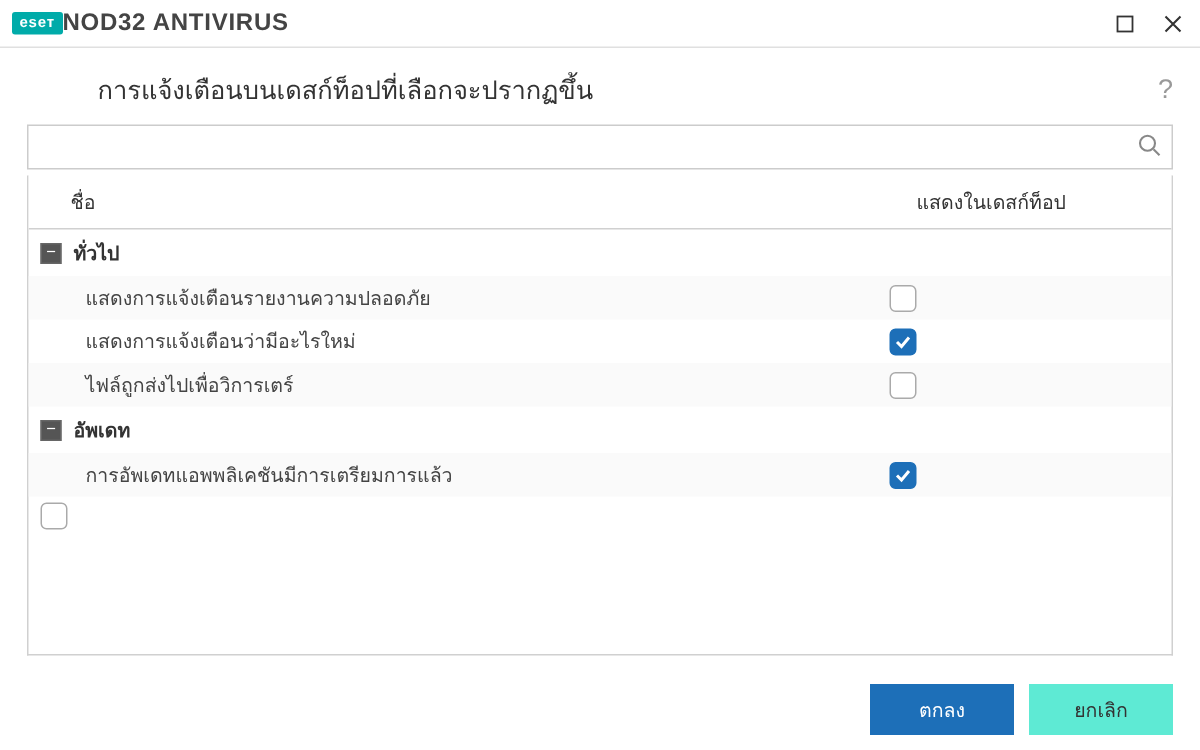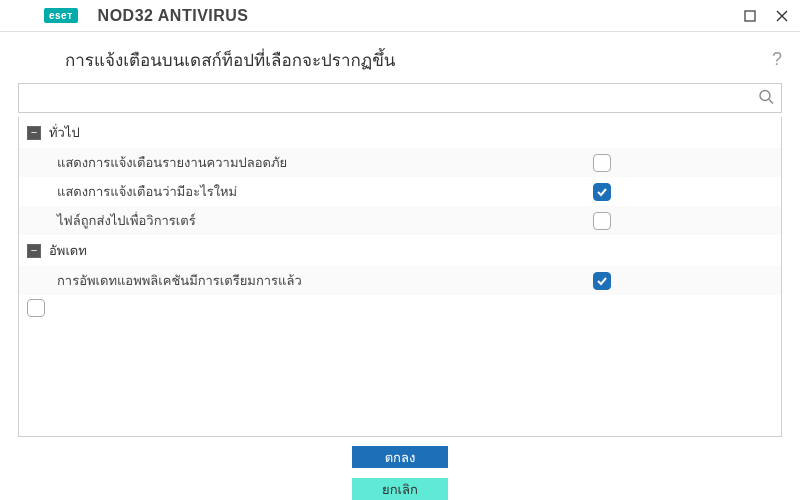--- a/index.html
+++ b/index.html
@@ -1,46 +1,46 @@
 <!DOCTYPE html>
 <html><head>
 <meta charset="utf-8">
 <style>
 * { box-sizing: border-box; margin: 0; padding: 0; }
 body { font-family: "Segoe UI", Tahoma, sans-serif; font-size: 13px; color: #333; background: #fff; width: 800px; height: 500px; overflow: hidden; position: relative; }
 .titlebar { display: flex; align-items: center; height: 32px; padding: 0 8px; border-bottom: 1px solid #e0e0e0; }
-.brand { display: flex; align-items: center; gap: 20px; margin-left: 36px; }
+.brand { display: flex; align-items: center; gap: 0; }
 .brand-logo { background: #00aba9; color: #fff; font-size: 10px; font-weight: bold; padding: 2px 5px; border-radius: 2px; letter-spacing: 0.5px; }
 .brand-text { font-size: 16px; font-weight: 600; color: #444; letter-spacing: 0.5px; }
 .win-controls { margin-left: auto; display: flex; gap: 12px; }
 .win-btn { width: 20px; height: 20px; display: flex; align-items: center; justify-content: center; cursor: pointer; font-size: 14px; color: #333; }
 .header { display: flex; align-items: center; padding: 14px 18px 10px; margin-left: 47px; }
 .page-title { font-size: 17px; color: #333; font-weight: 400; }
 .help-btn { margin-left: auto; font-size: 18px; color: #999; cursor: pointer; }
 .content { padding: 0 18px; }
 .search-wrap { position: relative; margin-bottom: 4px; }
 .search-input { width: 100%; height: 30px; border: 1px solid #ccc; padding: 0 34px 0 8px; font-size: 13px; outline: none; }
 .search-icon { position: absolute; right: 8px; top: 50%; transform: translateY(-50%); color: #888; pointer-events: none; }
 .table-box { border: 1px solid #d0d0d0; border-top: none; height: 320px; overflow: auto; }
 .thead { display: flex; border-bottom: 1px solid #d0d0d0; background: #fff; }
 .th { padding: 7px 10px; font-size: 13px; color: #333; }
 .col-name { flex: 1 1 auto; padding-left: 28px; }
 .col-show { width: 180px; }
 .group-row { display: flex; align-items: center; padding: 5px 8px; }
 .group-row .collapse { width: 14px; height: 14px; border: 1px solid #666; background: #555; color: #fff; display: flex; align-items: center; justify-content: center; font-size: 11px; line-height: 1; margin-right: 8px; cursor: pointer; }
-.group-row .glabel { font-weight: 400; color: #333; }
+.group-row .glabel { font-weight: 700; color: #333; }
 .item-row { display: flex; align-items: center; padding: 4px 8px; }
 .item-row:nth-child(even) { background: #fafafa; }
 .item-label { flex: 1 1 auto; padding-left: 30px; color: #444; }
 .item-chk { width: 180px; display: flex; align-items: center; }
 .chk { width: 18px; height: 18px; border: 1px solid #aaa; border-radius: 4px; display: flex; align-items: center; justify-content: center; cursor: pointer; background: #fff; }
 .chk.checked { background: #1d6fb8; border-color: #1d6fb8; }
 .chk.checked svg { display: block; }
 .chk svg { display: none; }
-.footer { position: absolute; bottom: 0; left: 0; right: 0; height: 54px; display: flex; align-items: center; justify-content: flex-end; gap: 10px; padding: 0 18px; flex-direction: column; }
+.footer { position: absolute; bottom: 0; left: 0; right: 0; height: 54px; display: flex; align-items: center; justify-content: flex-end; gap: 10px; padding: 0 18px; }
 .btn { min-width: 96px; height: 34px; border: none; font-size: 13px; cursor: pointer; }
 .btn-primary { background: #1d6fb8; color: #fff; }
 .btn-secondary { background: #5eead4; color: #333; }
 </style>
 </head>
 <body>
 
 <div class="titlebar">
   <div class="brand">
     <span class="brand-logo">eseт</span>
@@ -70,20 +70,24 @@
     <input class="search-input" type="text" placeholder="" style="">
     <span class="search-icon">
       <svg width="16" height="16" viewBox="0 0 16 16">
           <circle cx="7" cy="7" r="5" fill="none" stroke="#888" stroke-width="1.4"></circle>
           <path d="M11 11 L15 15" stroke="#888" stroke-width="1.4"></path>
         </svg>
     </span>
   </div>
 
   <div class="table-box">
+    <div class="thead">
+      <div class="th col-name">ชื่อ</div>
+      <div class="th col-show">แสดงในเดสก์ท็อป</div>
+    </div>
     <div id="tbody">
         <div class="group-row">
           <div class="collapse">−</div>
           <div class="glabel">ทั่วไป</div>
         </div>
         <div class="item-row">
           <div class="item-label">แสดงการแจ้งเตือนรายงานความปลอดภัย</div>
           <div class="item-chk">
             <div class="chk"></div>
           </div>

